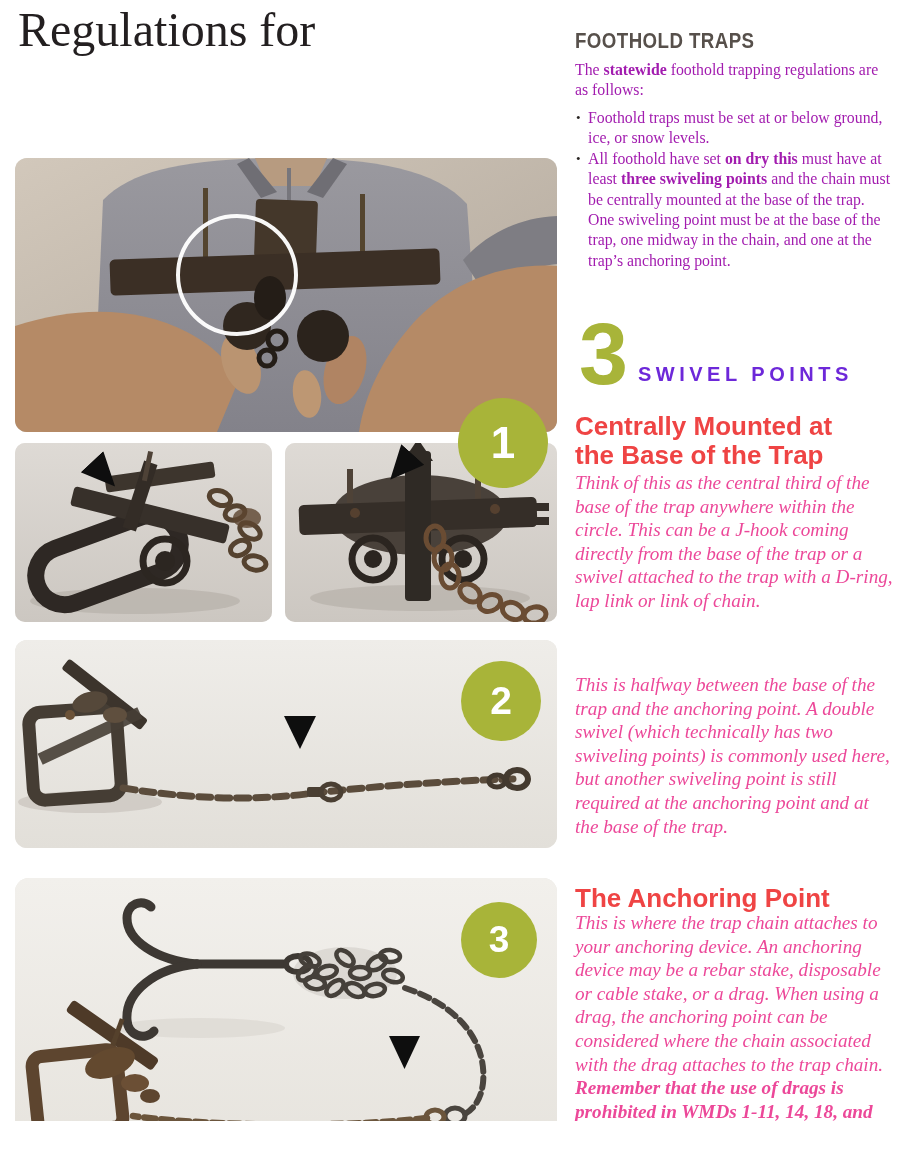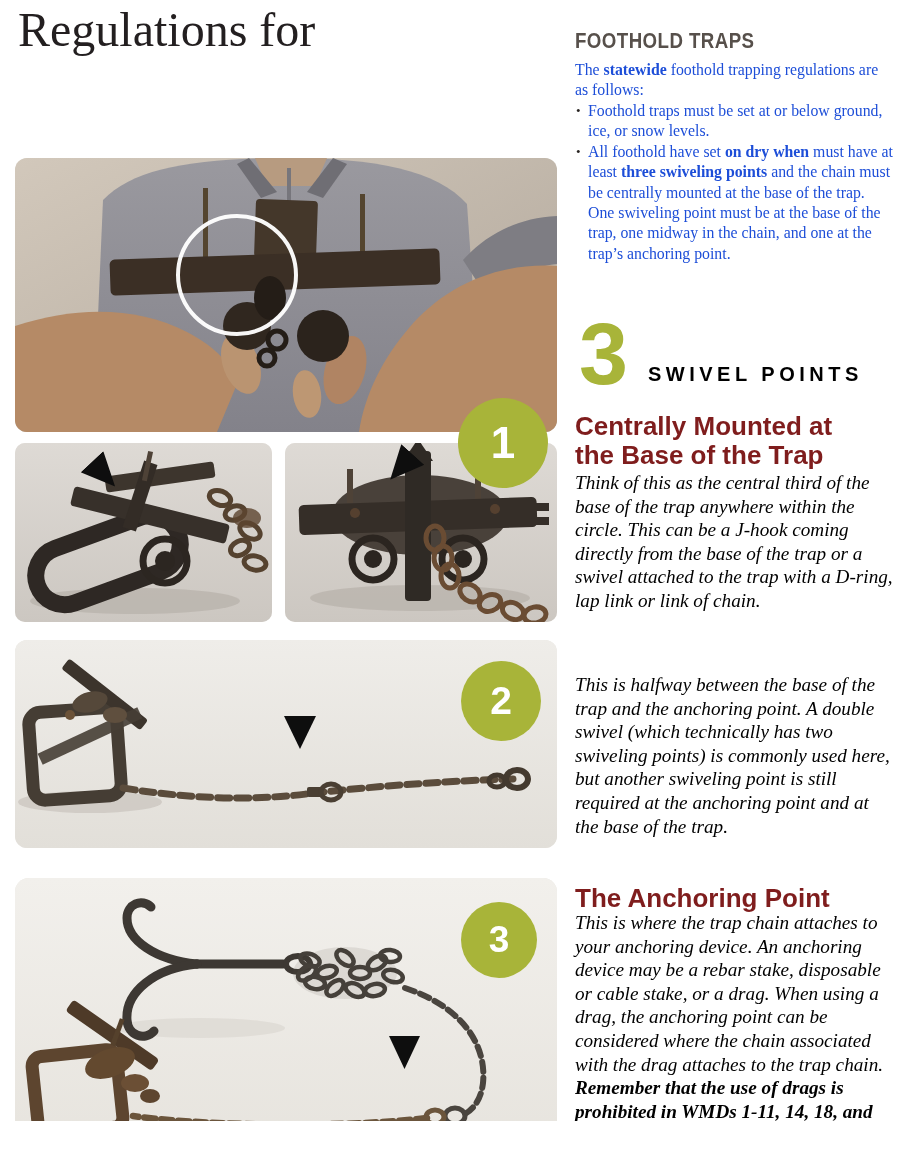--- a/index.html
+++ b/index.html
@@ -30,32 +30,32 @@
          display:flex;align-items:center;justify-content:center;
          font-family:"Liberation Sans",sans-serif;font-weight:bold;}
   #badge1{left:458px;top:398px;width:90px;height:90px;font-size:44px;}
   #badge2{left:461px;top:661px;width:80px;height:80px;font-size:39px;}
   #badge3{left:461px;top:902px;width:76px;height:76px;font-size:37px;}
   
   .rcol{position:absolute;left:575px;top:0;width:318px;height:1159px;}
   .rc{position:absolute;left:0;width:318px;}
   .fh-heading{top:29px;font:700 22px/24px "Liberation Sans",sans-serif;color:#57504b;
               letter-spacing:.5px;transform:scaleX(.85);transform-origin:left top;white-space:nowrap;}
-  .serif-body{font:400 15.8px/20.4px "Liberation Serif",serif;color:#1d4ed8;}
+  .serif-body{font:400 15.8px/20.4px "Liberation Serif",serif;color:#a21caf;}
   .serif-body strong{font-weight:700;}
   .intro{top:60px;}
-  .bullets{top:101px;}
+  .bullets{top:108px;}
   .bullet{position:relative;padding-left:13px;}
   .bullet::before{content:"•";position:absolute;left:1px;top:0;font-size:13px;color:#272320;}
   .swivel{top:321px;left:4px;display:flex;align-items:flex-end;}
   .swivel-num{font:700 88px/66px "Liberation Sans",sans-serif;color:#a8b439;}
-  .swivel-label{font:700 20px/20px "Liberation Sans",sans-serif;color:#000000;
-                letter-spacing:4.5px;margin-left:20px;padding-bottom:3px;white-space:nowrap;}
-  .sec-h{font:700 26px/28.5px "Liberation Sans",sans-serif;color:#7f1d1d;width:302px;}
-  .sec-b{font:italic 400 19.2px/23.6px "Liberation Serif",serif;color:#000000;}
+  .swivel-label{font:700 20px/20px "Liberation Sans",sans-serif;color:#6d28d9;
+                letter-spacing:4.5px;margin-left:10px;padding-bottom:3px;white-space:nowrap;}
+  .sec-h{font:700 26px/28.5px "Liberation Sans",sans-serif;color:#ef4444;width:302px;}
+  .sec-b{font:italic 400 19.2px/23.6px "Liberation Serif",serif;color:#ec4899;}
   .sec-b strong{font-weight:700;}
   #s1h{top:412px;} #s1b{top:471px;}
   #s2h{top:641px;} #s2b{top:673px;}
   #s3h{top:884px;} #s3b{top:911px;}
 </style>
 </head>
 <body>
 
 <div class="page">
 
@@ -267,21 +267,21 @@
 
     <div class="rc serif-body intro">
       <span>The </span><strong>statewide</strong><span> foothold trapping regulations are as follows:</span>
     </div>
 
     <div class="rc serif-body bullets">
       <div class="bullet">
         <span>Foothold traps must be set at or below ground, ice, or snow levels.</span>
       </div>
       <div class="bullet">
-        <span>All foothold have set </span><strong>on dry when</strong><span> must have at least </span><strong>three swiveling points</strong><span> and the chain must be centrally mounted at the base of the trap. One swiveling point must be at the base of the trap, one midway in the chain, and one at the trap’s anchoring point.</span>
+        <span>All foothold have set </span><strong>on dry this</strong><span> must have at least </span><strong>three swiveling points</strong><span> and the chain must be centrally mounted at the base of the trap. One swiveling point must be at the base of the trap, one midway in the chain, and one at the trap’s anchoring point.</span>
       </div>
     </div>
 
     <div class="rc swivel">
       <span class="swivel-num">3</span>
       <span class="swivel-label">SWIVEL POINTS</span>
     </div>
 
     <div class="rc sec-h" id="s1h">Centrally Mounted at the Base of the Trap</div>
     <div class="rc sec-b" id="s1b">Think of this as the central third of the base of the trap anywhere within the circle. This can be a J-hook coming directly from the base of the trap or a swivel attached to the trap with a D-ring, lap link or link of chain.</div>

